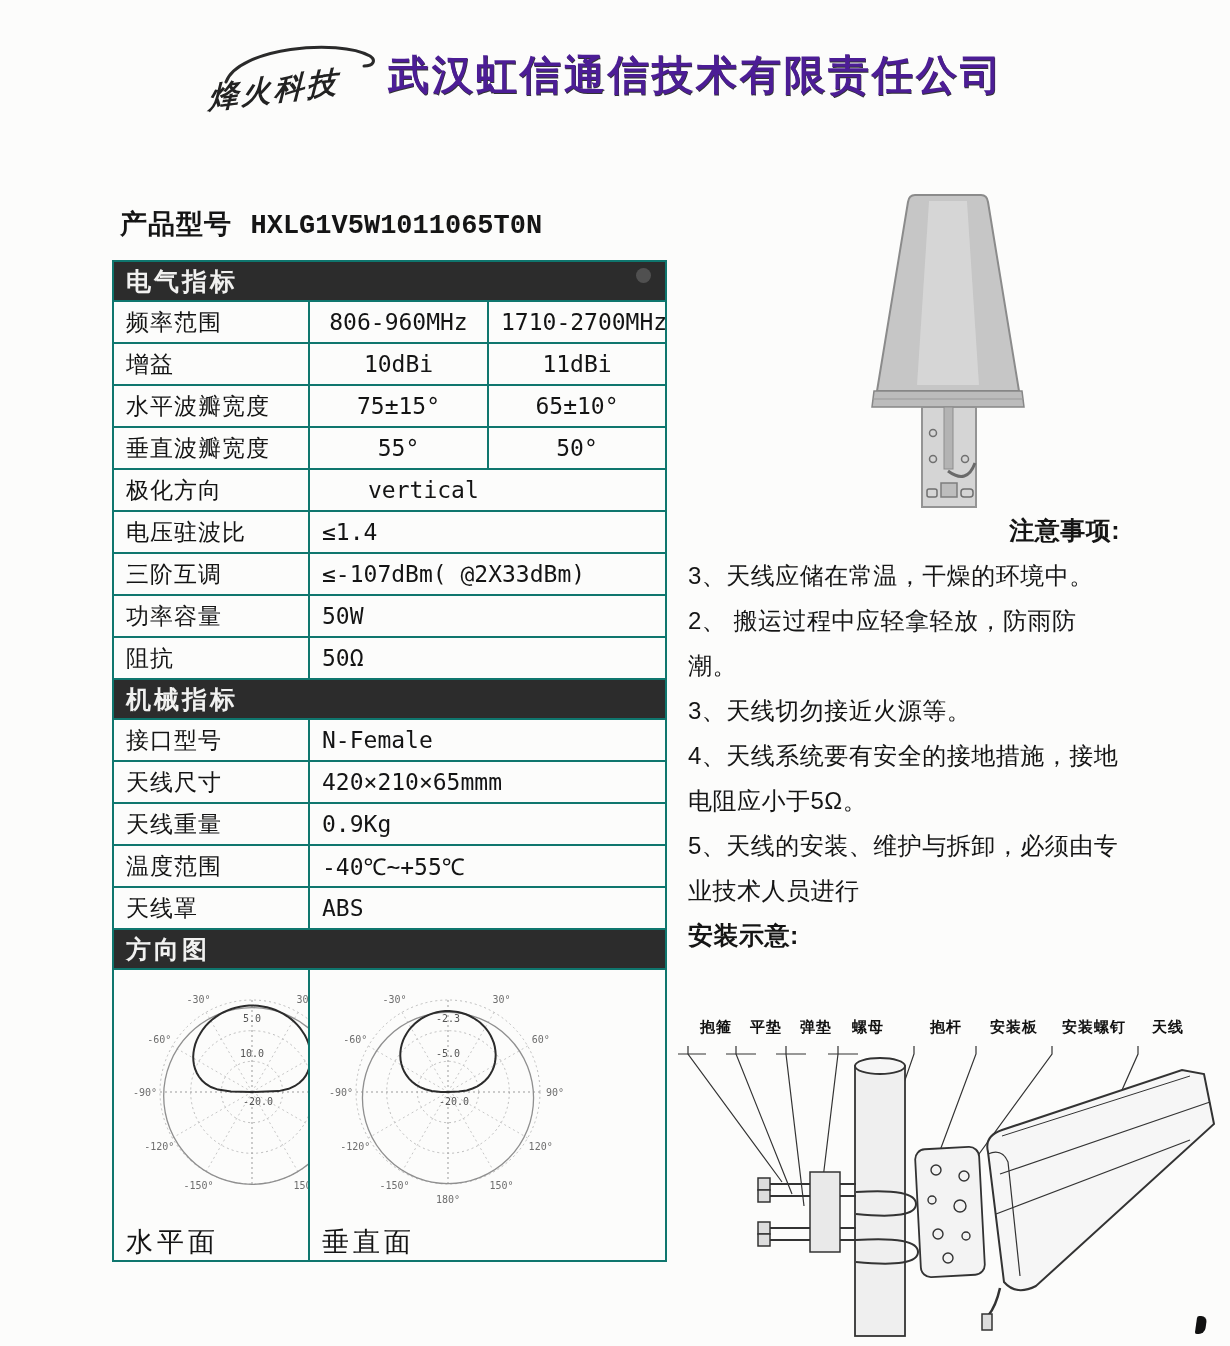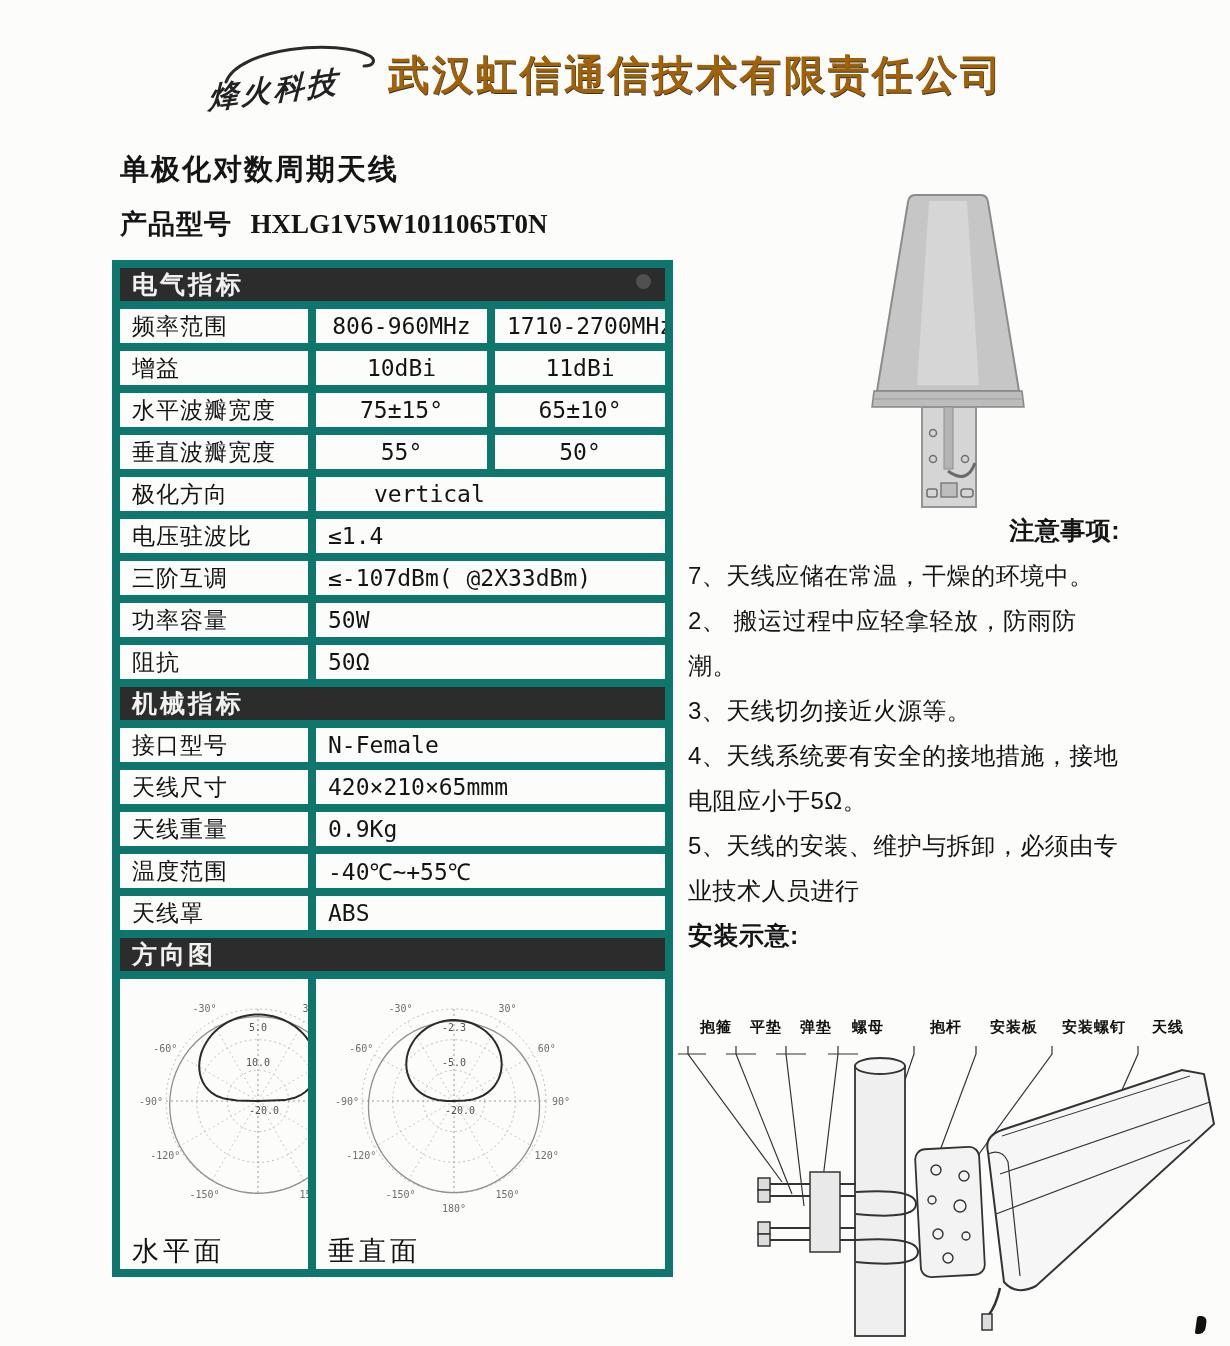--- a/index.html
+++ b/index.html
@@ -11,34 +11,34 @@
   
   .logo-wrap { position:absolute; left:198px; top:36px; width:185px; height:84px; }
   .logo-swoosh { position:absolute; left:0; top:0; }
   .logo-text {
     position:absolute; left:10px; top:34px; font-size:30px; font-weight:bold;
     font-style:italic; transform:rotate(-7deg) skewX(-8deg); letter-spacing:3px;
     color:#222; white-space:nowrap;
   }
   .company-name {
     position:absolute; left:388px; top:48px; font-size:41px; font-weight:900;
-    letter-spacing:3px; color:#a16207; white-space:nowrap;
+    letter-spacing:3px; color:#4c1d95; white-space:nowrap;
     text-shadow:0.5px 0.5px 0 #333;
   }
   
   .product-title { position:absolute; left:120px; top:150px; font-size:29px; font-weight:bold; letter-spacing:2px; }
   .model-line { position:absolute; left:120px; top:206px; font-size:27px; font-weight:bold; letter-spacing:1px; }
-  .model-line .model-value { font-family:Liberation Serif, serif; font-weight:bold; margin-left:10px; letter-spacing:0; }
+  .model-line .model-value { font-family:Liberation Mono, monospace; font-weight:bold; margin-left:10px; letter-spacing:0; }
   
   table.spec {
     position:absolute; left:112px; top:260px; width:553px;
     border-collapse:collapse; table-layout:fixed;
   }
   table.spec td {
-    border:8px solid #0f766e; height:42px; font-size:23px; color:#141414;
+    border:2px solid #0f766e; height:42px; font-size:23px; color:#141414;
     padding:0 12px; overflow:hidden; white-space:nowrap;
   }
   tr.sec-hdr td {
     background:#2c2c2c; color:#f1f1f0; font-weight:bold; font-size:25px;
     height:40px; letter-spacing:3px; position:relative;
   }
   td.lbl { letter-spacing:1px; }
   td.val { font-family:"DejaVu Sans Mono", monospace; text-align:center; font-size:22px; }
   td.val-left { font-family:"DejaVu Sans Mono", monospace; text-align:left; padding-left:22px; font-size:22px;border-radius:11px; }
   td.pattern-cell { height:285px; padding:0; text-align:left; vertical-align:top; }
@@ -69,21 +69,20 @@
 <div class="page">
 
   <div class="logo-wrap">
     <svg class="logo-swoosh" width="185" height="84" viewBox="0 0 185 84">
       <path d="M28,46 C40,12 140,2 172,20 C178,24 176,30 166,30" fill="none" stroke="#2a2a2a" stroke-width="3" stroke-linecap="round"></path>
     </svg>
     <div class="logo-text">烽火科技</div>
   </div>
   <div class="company-name">武汉虹信通信技术有限责任公司</div>
 
-  <div class="product-title">单极化对数周期天线</div>
   <div class="model-line">
     <span>产品型号</span>
     <span class="model-value">HXLG1V5W1011065T0N</span>
   </div>
 
   <table class="spec">
     <colgroup>
         <col style="width:196px">
         <col style="width:179px">
         <col style="width:178px">
@@ -248,21 +247,21 @@
     <circle cx="88" cy="276" r="3.5" fill="none" stroke="#707070" stroke-width="1.5"></circle>
     <circle cx="120" cy="276" r="3.5" fill="none" stroke="#707070" stroke-width="1.5"></circle>
     <path d="M103,288 Q122,302 130,280" fill="none" stroke="#6a6a6a" stroke-width="3"></path>
     <rect x="82" y="306" width="10" height="8" rx="2" fill="none" stroke="#6f6f6f" stroke-width="1.5"></rect>
     <rect x="116" y="306" width="12" height="8" rx="3" fill="none" stroke="#6f6f6f" stroke-width="1.5"></rect>
     <rect x="96" y="300" width="16" height="14" fill="#bdbdbd" stroke="#7d7d7d" stroke-width="1.5"></rect>
   </svg>
 
   <div class="notes">
     <div class="notes-title">注意事项:</div>
-    <div>7、天线应储在常温，干燥的环境中。</div>
+    <div>3、天线应储在常温，干燥的环境中。</div>
     <div>2、 搬运过程中应轻拿轻放，防雨防潮。</div>
     <div>3、天线切勿接近火源等。</div>
     <div>4、天线系统要有安全的接地措施，接地电阻应小于5Ω。</div>
     <div>5、天线的安装、维护与拆卸，必须由专业技术人员进行</div>
     <div class="install-title">安装示意:</div>
   </div>
 
   <div class="install-diagram">
     <div class="diagram-labels">
       <span style="left:4px">抱箍</span>

